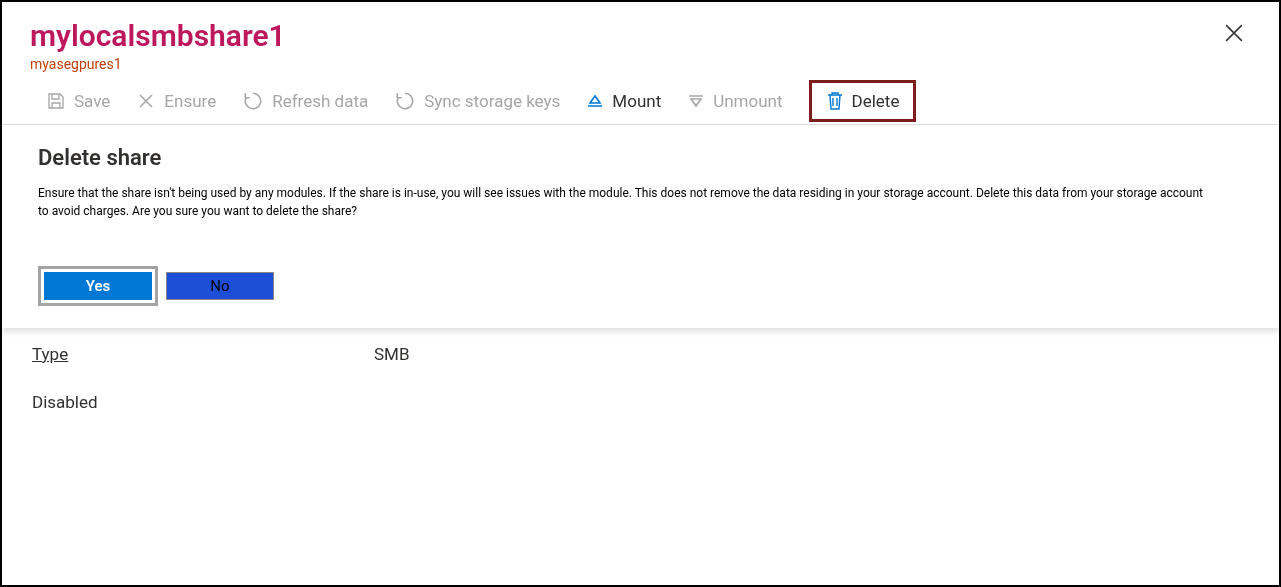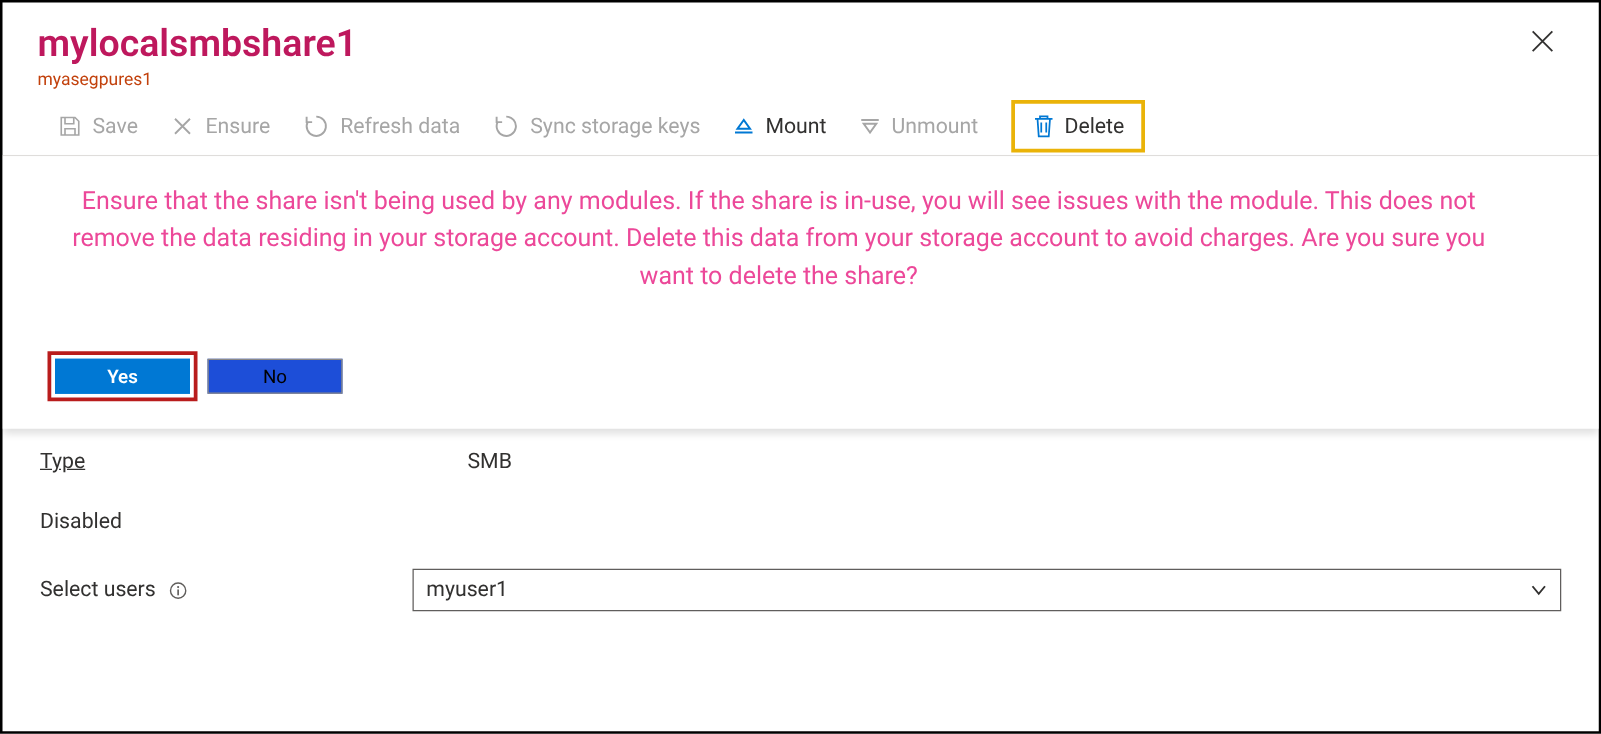--- a/index.html
+++ b/index.html
@@ -50,52 +50,51 @@
       font-size: 17px;
       cursor: pointer;
       color: #a6a6a6;
     }
     .toolbar-item.active {
       color: #323130;
     }
     .toolbar-item svg { flex-shrink: 0; }
 
     .toolbar-delete-wrap {
-      border: 3px solid #eab308;
+      border: 3px solid #7f1d1d;
       padding: 8px 14px;
       margin: -10px 0;
     }
 
     .panel {
       padding: 20px 36px 22px 36px;
       box-shadow: 0 4px 6px rgba(0,0,0,0.12);
       position: relative;
       background: #fff;
       z-index: 2;
     }
     .panel h2 {
       font-size: 22px;
       font-weight: 600;
       margin-bottom: 14px;
     }
     .panel p {
-      font-size: 20px;
+      font-size: 12px;
       line-height: 1.5;
-      color: #ec4899;
+      color: #000000;
       max-width: 1170px;
-      text-align: center;
     }
     .panel-actions {
       display: flex;
       gap: 8px;
       margin-top: 46px;
       align-items: center;
     }
     .yes-wrap {
-      border: 3px solid #b91c1c;
+      border: 3px solid #a3a3a3;
       padding: 3px;
     }
     .btn {
       width: 108px;
       height: 28px;
       font-size: 15px;
       font-family: inherit;
       border: 1px solid #8a8886;
       background: #1d4ed8;
       cursor: pointer;
@@ -202,48 +201,31 @@
     <div class="toolbar-item active">
       <svg width="18" height="20" viewBox="0 0 18 20">
           <path d="M2 4h14M6 4V2h6v2M4 4l1 14h8l1-14M7 7v8M11 7v8" fill="none" stroke="#0078d4" stroke-width="1.4"></path>
         </svg>
       <span>Delete</span>
     </div>
   </div>
 </div>
 
 <div class="panel">
+  <h2>Delete share</h2>
   <p>Ensure that the share isn't being used by any modules. If the share is in-use, you will see issues with the module. This does not remove the data residing in your storage account. Delete this data from your storage account to avoid charges. Are you sure you want to delete the share?</p>
   <div class="panel-actions">
     <div class="yes-wrap">
       <button class="btn btn-primary">Yes</button>
     </div>
     <button class="btn">No</button>
   </div>
 </div>
 
 <div class="details">
   <div class="row row-cut">
     <div class="label">Type</div>
     <div class="value">SMB</div>
   </div>
   <div class="row">
     <div class="value">Disabled</div>
   </div>
-  <div class="row">
-    <div class="label">
-      <span>Select users</span>
-      <span class="info-icon">
-        <svg width="15" height="15" viewBox="0 0 16 16">
-            <circle cx="8" cy="8" r="6.5" fill="none" stroke="#605e5c" stroke-width="1.2"></circle>
-            <circle cx="8" cy="5" r="0.9" fill="#605e5c"></circle>
-            <rect x="7.3" y="7" width="1.4" height="5" fill="#605e5c"></rect>
-          </svg>
-      </span>
-    </div>
-    <div class="select-box">
-      <span>myuser1</span>
-      <svg width="14" height="14" viewBox="0 0 14 14">
-          <path d="M2 4l5 6 5-6" fill="none" stroke="#323130" stroke-width="1.5"></path>
-        </svg>
-    </div>
-  </div>
 </div>
 
 </body></html>

